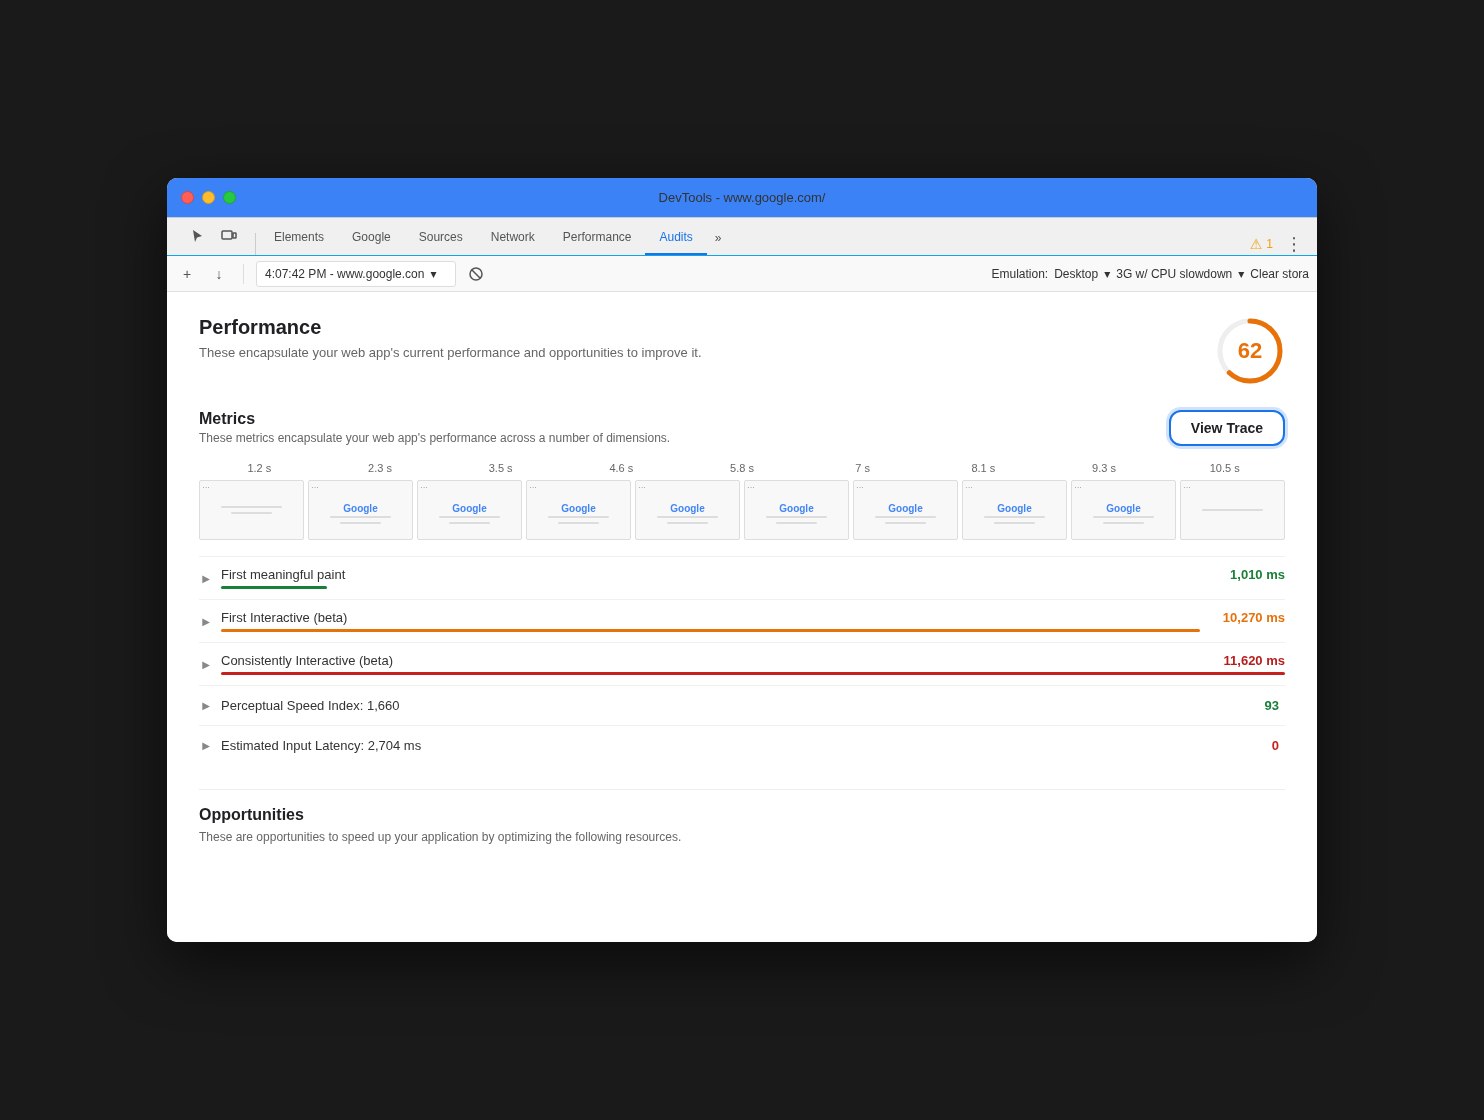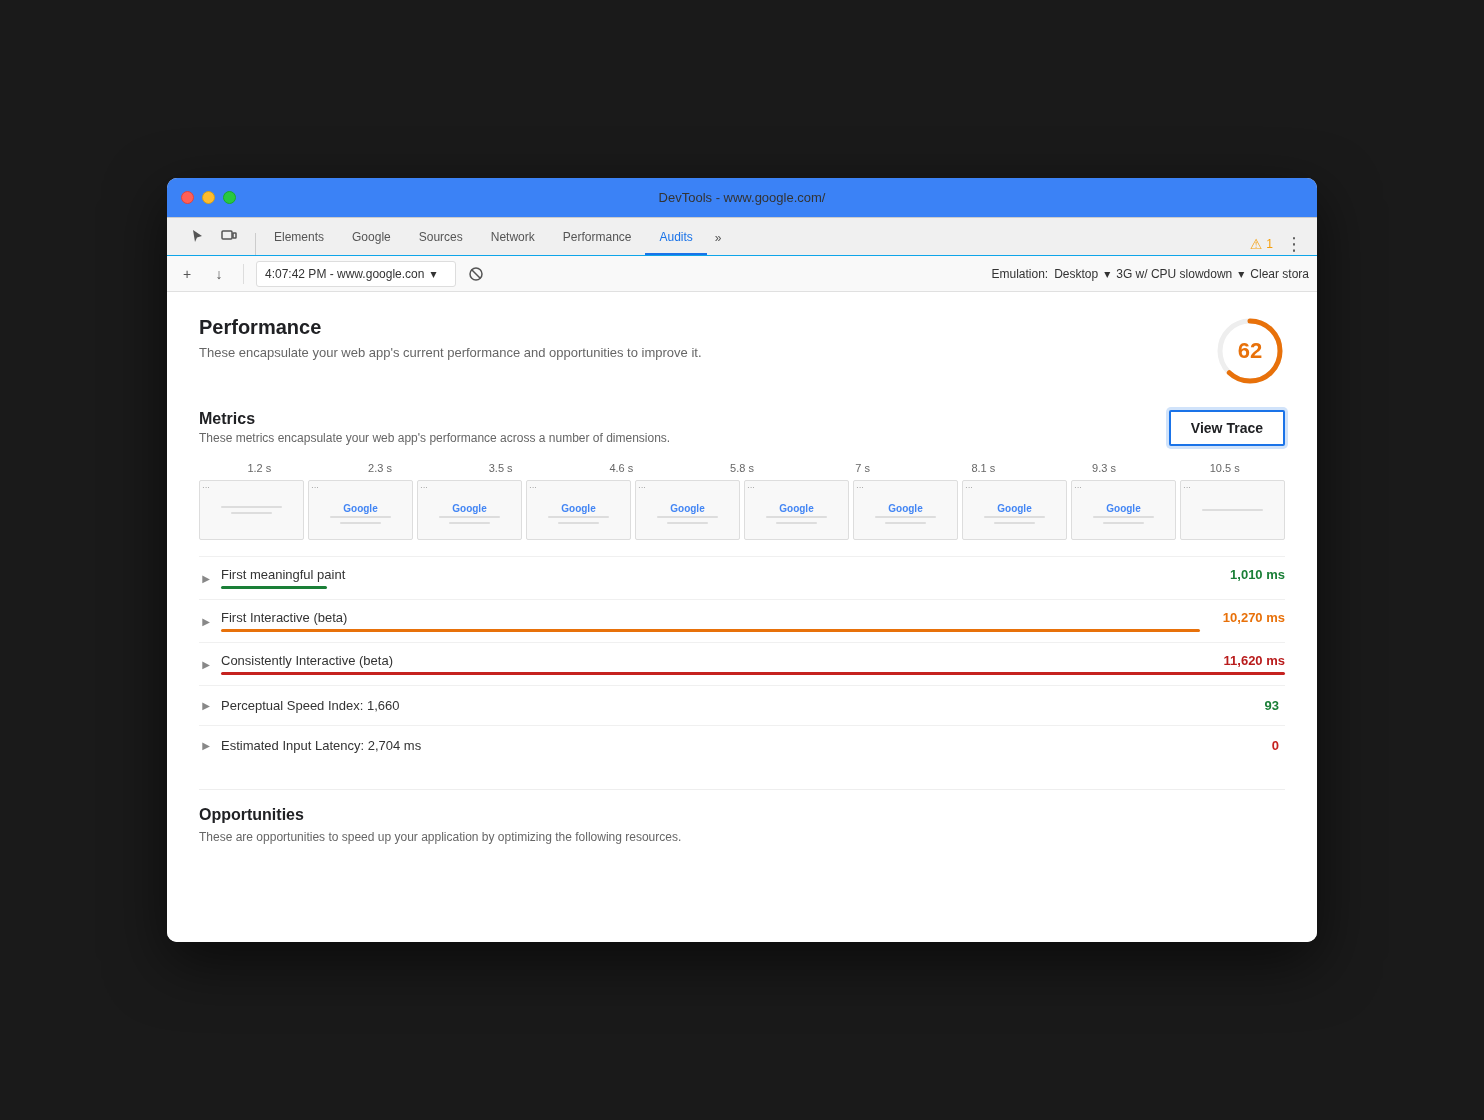--- a/index.html
+++ b/index.html
@@ -230,21 +230,21 @@
       margin-top: 3px;
     }
     .view-trace-btn {
       border: 2px solid #1a73e8;
       background: white;
       padding: 8px 20px;
       font-size: 14px;
       font-weight: 600;
       color: #202124;
       cursor: pointer;
-      border-radius: 2px;
+      border-radius: 12px;
       box-shadow: 0 0 0 3px rgba(26,115,232,0.2);
     }
 
     
     .timeline-row {
       margin: 16px 0;
     }
     .timeline-timestamps {
       display: flex;
       gap: 0;

